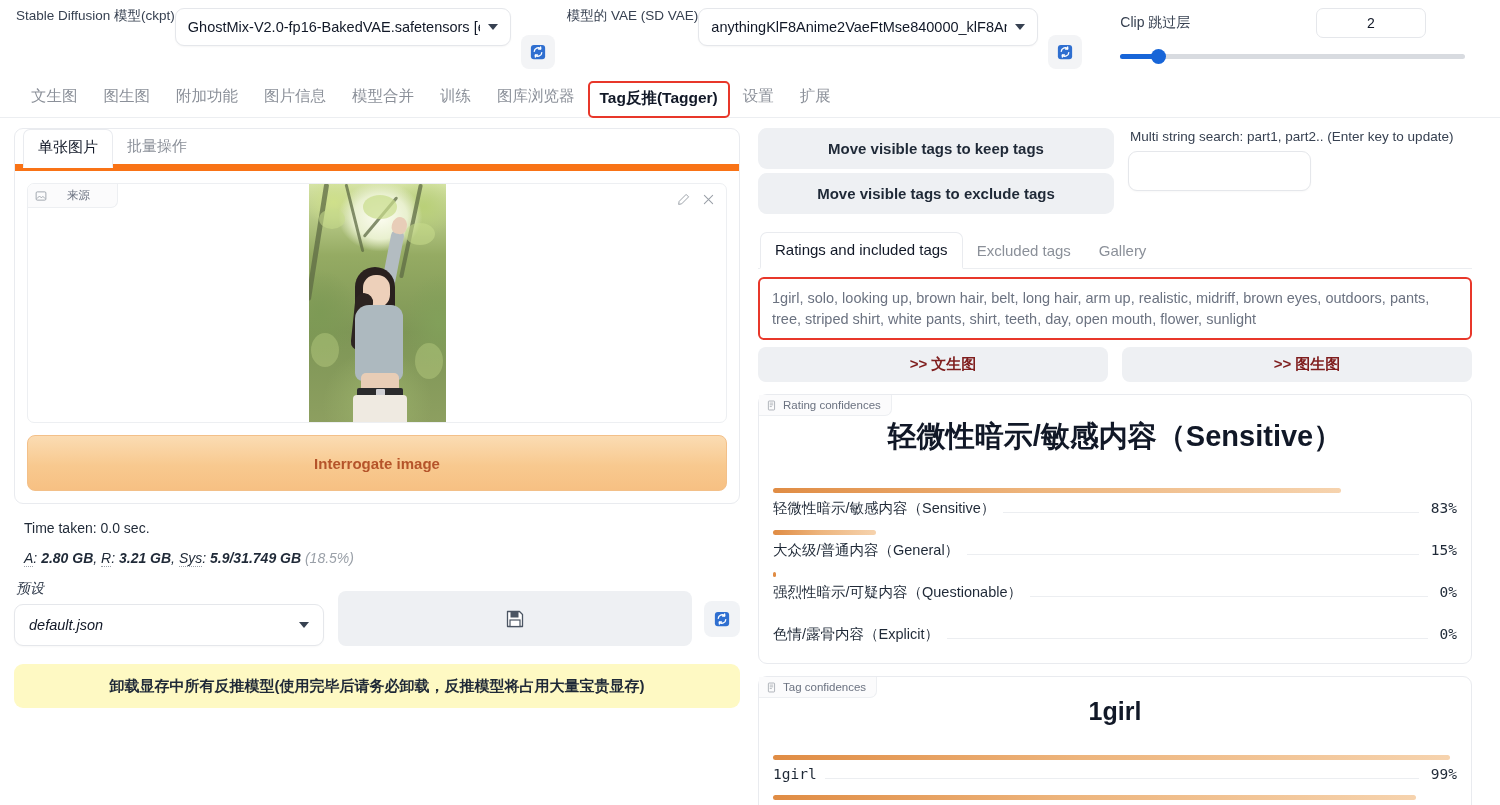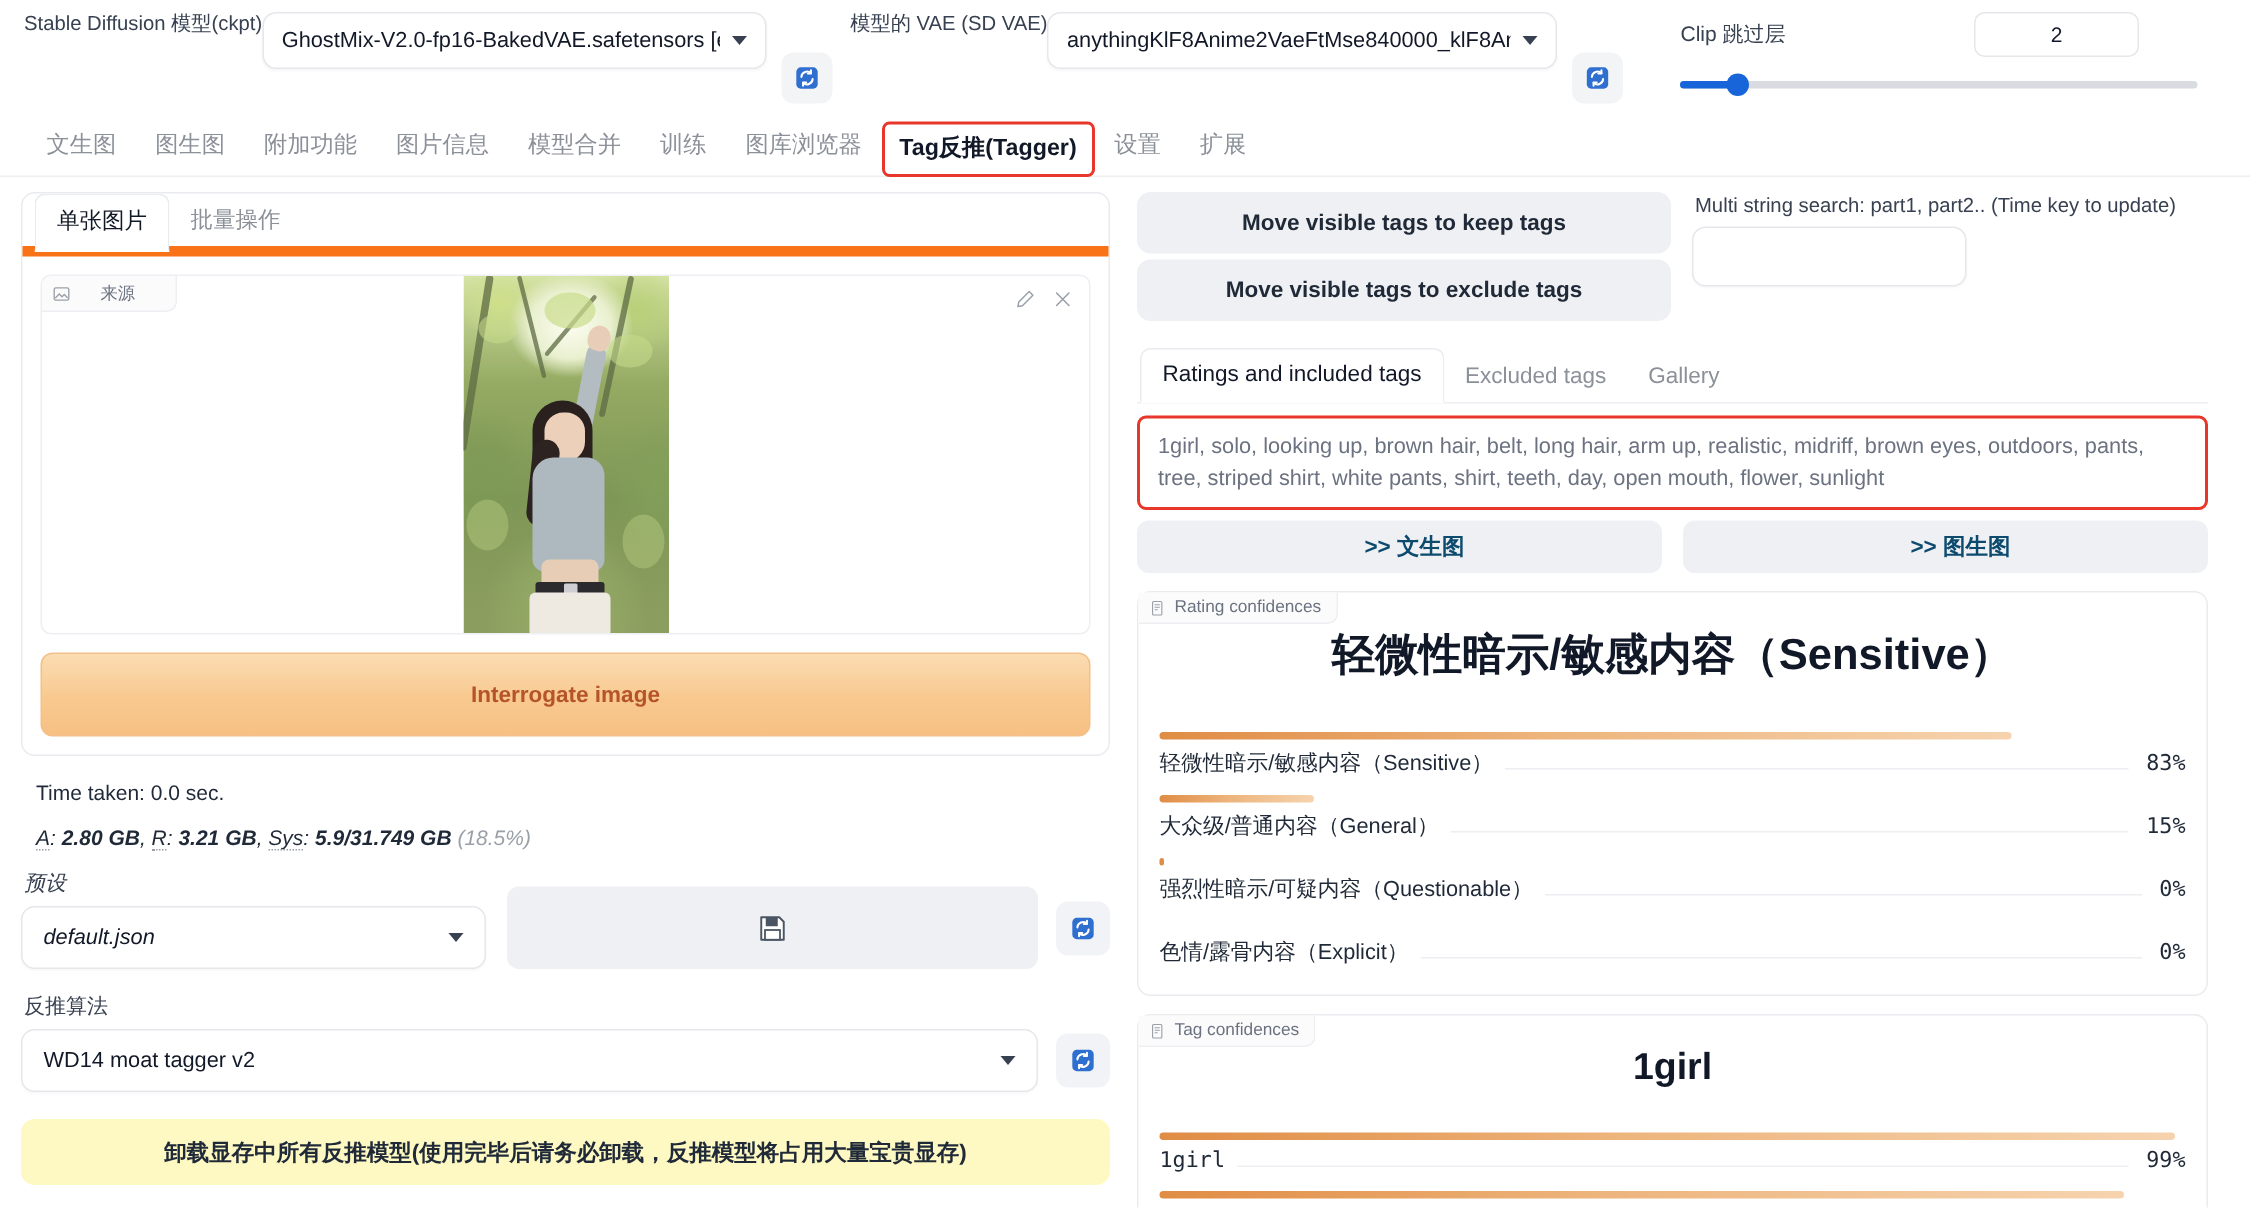--- a/index.html
+++ b/index.html
@@ -323,21 +323,21 @@
     border: 2.5px solid #e8372a; border-radius: 6px;
     background: #fff;
     padding: 9px 12px;
     font-size: 14.5px; color: #6b7280; line-height: 1.42;
     min-height: 58px;
   }
   .send-row { display: flex; gap: 14px; margin-top: 7px; }
   .send-btn {
     flex: 1; height: 35px; background: #eef0f3; border-radius: 8px;
     display: flex; align-items: center; justify-content: center;
-    font-size: 15px; font-weight: bold; color: #0c4a6e; padding-left: 20px;
+    font-size: 15px; font-weight: bold; color: #7f1d1d; padding-left: 20px;
   }
 
   .conf-panel {
     margin-top: 12px;
     border: 1px solid #e9ebef; border-radius: 9px;
     background: #fff; position: relative;
     padding: 0 14px 12px 14px;
   }
   .conf-badge {
     position: absolute; top: 0; left: 0;
@@ -523,48 +523,32 @@
         </div>
         <div class="refresh-sq">
           <svg viewBox="0 0 24 24">
             <rect x="2.5" y="2.5" width="19" height="19" rx="4" fill="#2f6fd0"></rect>
             <path d="M7 11a5 5 0 0 1 8.5-3.2M17 13a5 5 0 0 1-8.5 3.2" stroke="#ffffff" stroke-width="1.8" fill="none" stroke-linecap="round"></path>
             <path d="M15.5 5.2v2.8h-2.8M8.5 18.8V16h2.8" stroke="#ffffff" stroke-width="1.8" fill="none" stroke-linecap="round" stroke-linejoin="round"></path>
           </svg>
         </div>
       </div>
 
-      <div class="algo-group">
-        <div class="algo-label">反推算法</div>
-        <div class="algo-row">
-          <div class="algo-select">
-            <span style="flex:1">WD14 moat tagger v2</span>
-            <span class="caret"></span>
-          </div>
-          <div class="refresh-sq" style="margin-bottom:0;">
-            <svg viewBox="0 0 24 24">
-              <rect x="2.5" y="2.5" width="19" height="19" rx="4" fill="#2f6fd0"></rect>
-              <path d="M7 11a5 5 0 0 1 8.5-3.2M17 13a5 5 0 0 1-8.5 3.2" stroke="#ffffff" stroke-width="1.8" fill="none" stroke-linecap="round"></path>
-              <path d="M15.5 5.2v2.8h-2.8M8.5 18.8V16h2.8" stroke="#ffffff" stroke-width="1.8" fill="none" stroke-linecap="round" stroke-linejoin="round"></path>
-            </svg>
-          </div>
-        </div>
-      </div>
 
       <div class="unload-btn">卸载显存中所有反推模型(使用完毕后请务必卸载，反推模型将占用大量宝贵显存)</div>
     </div>
 
     <div class="col-right">
       <div class="right-top">
         <div class="move-btns">
           <div class="move-btn">Move visible tags to keep tags</div>
           <div class="move-btn">Move visible tags to exclude tags</div>
         </div>
         <div class="search-group">
-          <div class="search-label">Multi string search: part1, part2.. (Time key to update)</div>
+          <div class="search-label">Multi string search: part1, part2.. (Enter key to update)</div>
           <input class="search-input" type="text" value="" placeholder="" style="">
         </div>
       </div>
 
       <div class="rtabs">
         <div class="rtab active">Ratings and included tags</div>
         <div class="rtab">Excluded tags</div>
         <div class="rtab">Gallery</div>
       </div>
       <div class="rtabs-line"></div>

